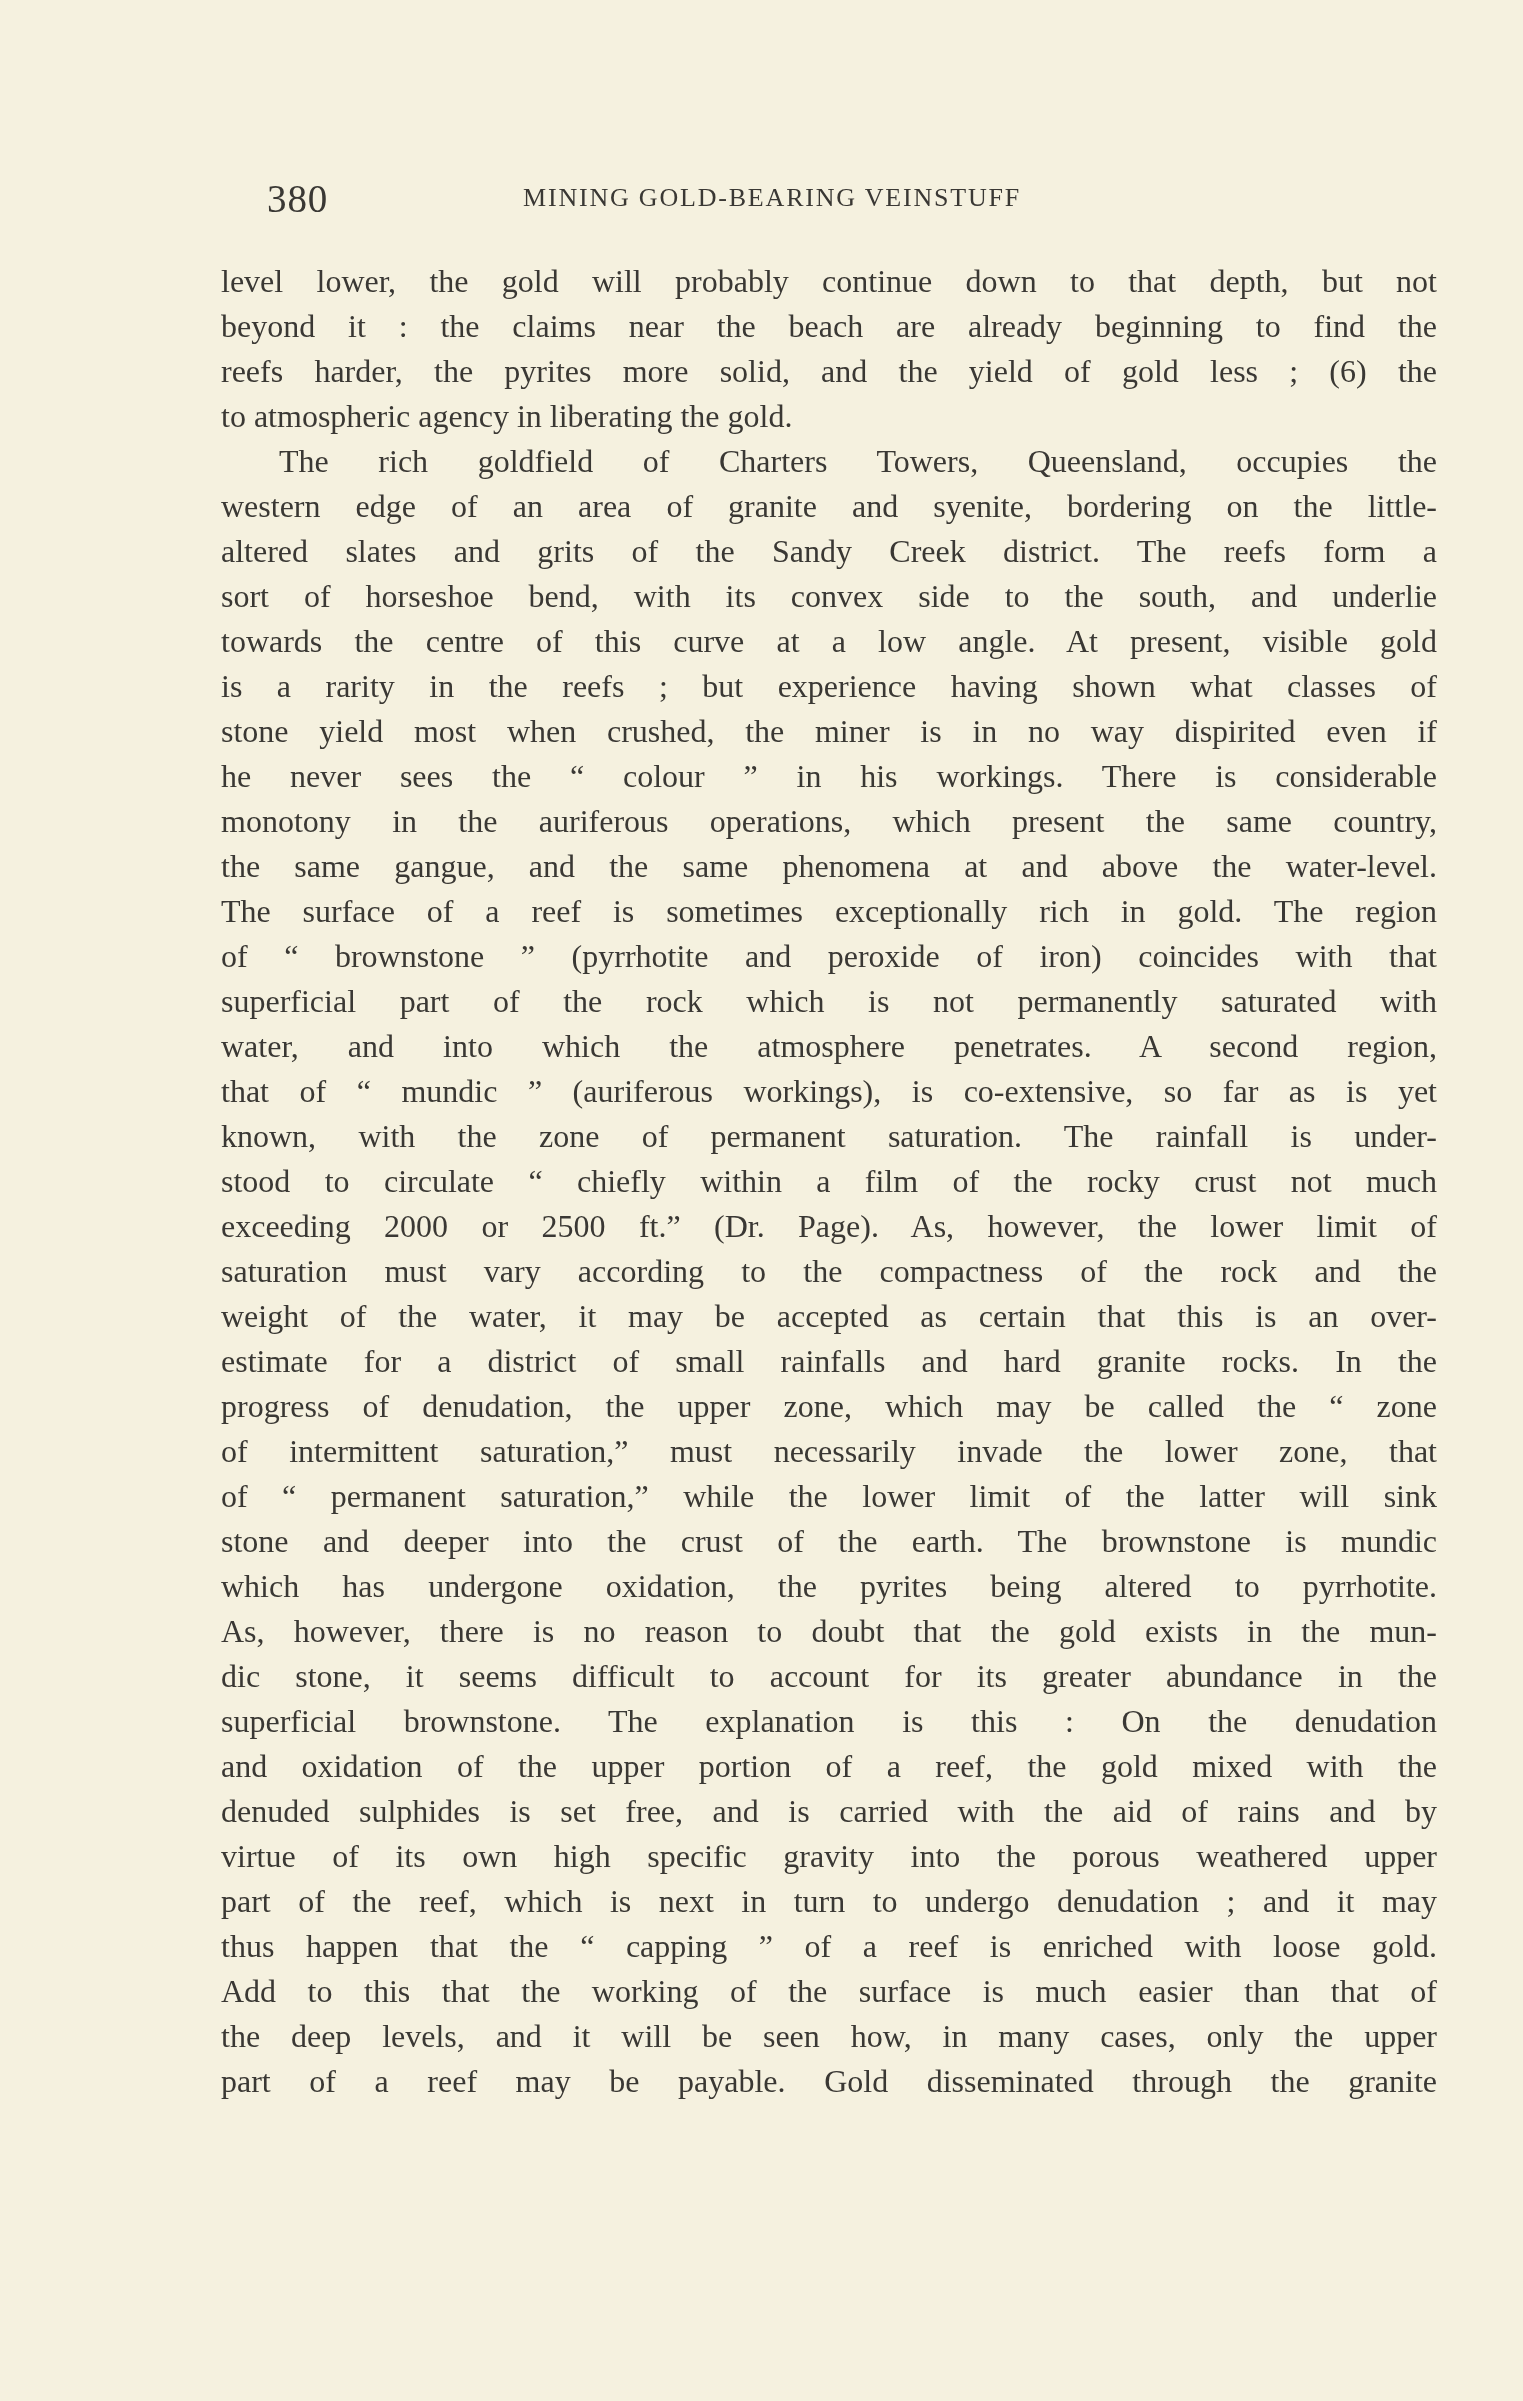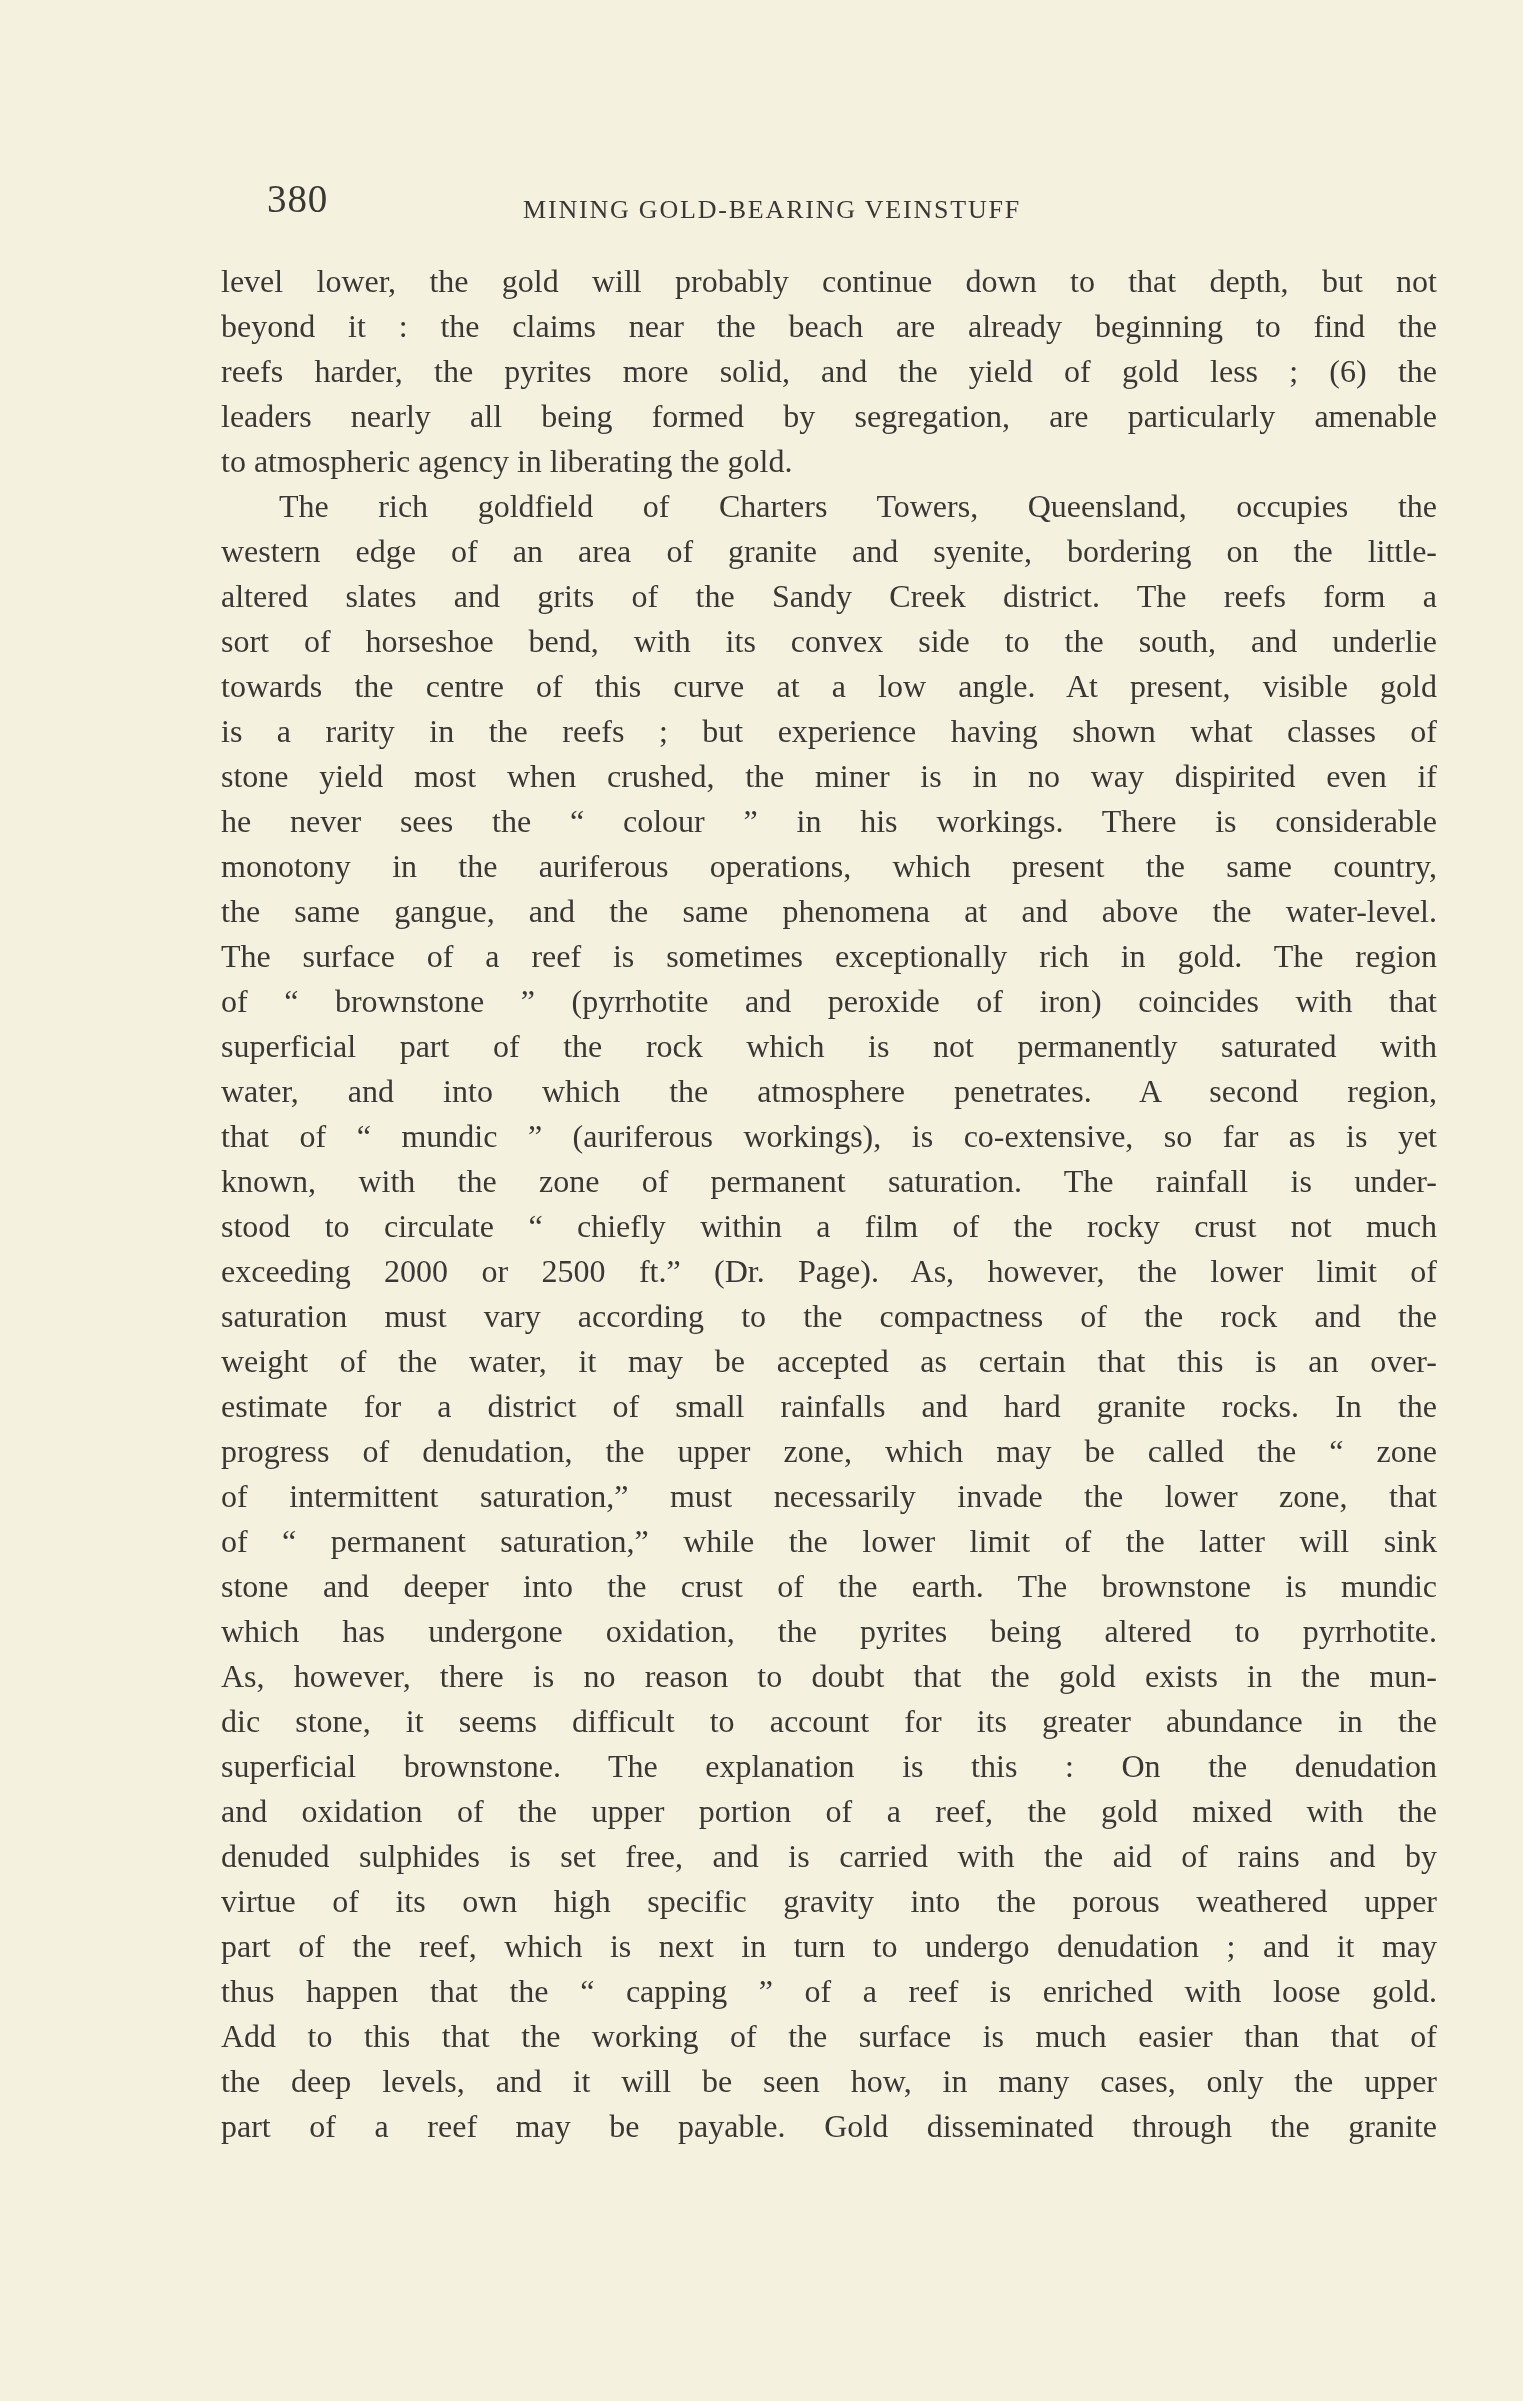--- a/index.html
+++ b/index.html
@@ -12,21 +12,21 @@
   }
   .header {
     position: absolute; top: 176px; left: 221px; width: 1212px; height: 53px;
   }
   .page-number {
     position: absolute; left: 0; top: 0;
     font-size: 39px; letter-spacing: 0.9px; margin-left: 46px;
   }
   .running-title {
     position: absolute; left: 302px; top: 7px;
-    font-size: 26px; letter-spacing: 1.8px; margin-top: 12px;
+    font-size: 26px; letter-spacing: 1.8px;
   }
   .body-text {
     position: absolute; top: 259px; left: 221px; width: 1216px;
   }
   .line {
     height: 45px; line-height: 45px;
     font-size: 32px;
     white-space: nowrap;
     text-align: justify; text-align-last: justify;
   }
@@ -39,21 +39,20 @@
 <div class="header">
   <span class="page-number">380</span>
   <span class="running-title">MINING GOLD-BEARING VEINSTUFF</span>
 </div>
 
 <div class="body-text" id="body-text">
     <div>
       <div class="line">level lower, the gold will probably continue down to that depth, but not</div>
       <div class="line">beyond it : the claims near the beach are already beginning to find the</div>
       <div class="line">reefs harder, the pyrites more solid, and the yield of gold less ; (6) the</div>
-      <div class="line">leaders nearly all being formed by segregation, are particularly amenable</div>
       <div class="line last">to atmospheric agency in liberating the gold.</div>
     </div>
     <div>
       <div class="line indent">The rich goldfield of Charters Towers, Queensland, occupies the</div>
       <div class="line">western edge of an area of granite and syenite, bordering on the little-</div>
       <div class="line">altered slates and grits of the Sandy Creek district. The reefs form a</div>
       <div class="line">sort of horseshoe bend, with its convex side to the south, and underlie</div>
       <div class="line">towards the centre of this curve at a low angle. At present, visible gold</div>
       <div class="line">is a rarity in the reefs ; but experience having shown what classes of</div>
       <div class="line">stone yield most when crushed, the miner is in no way dispirited even if</div>

